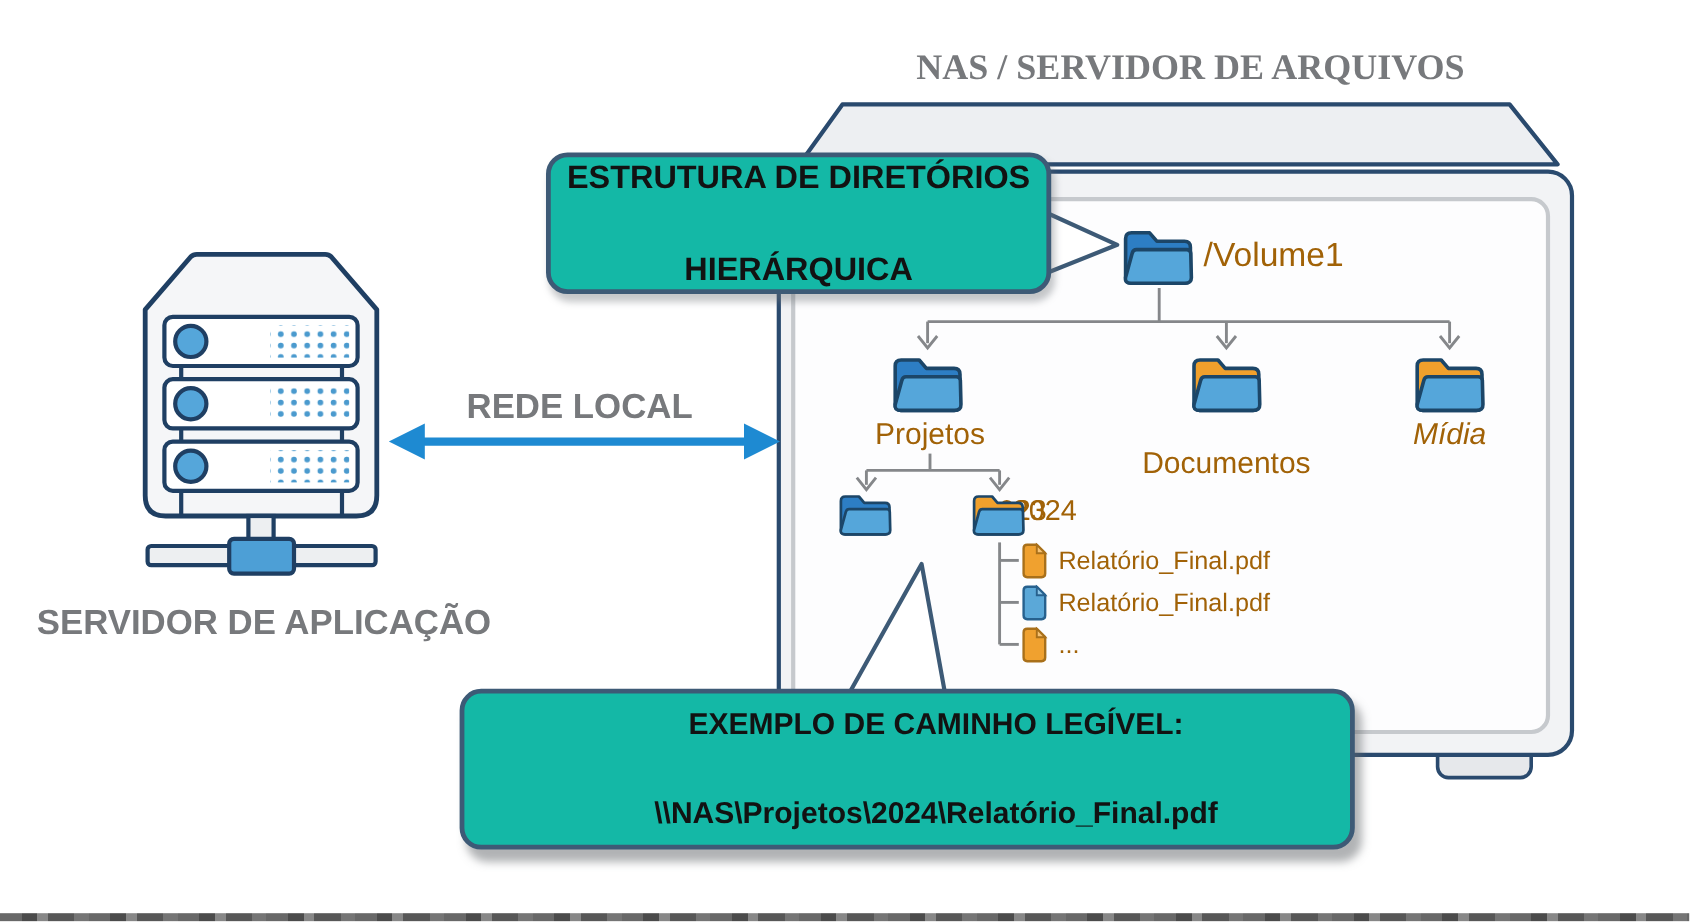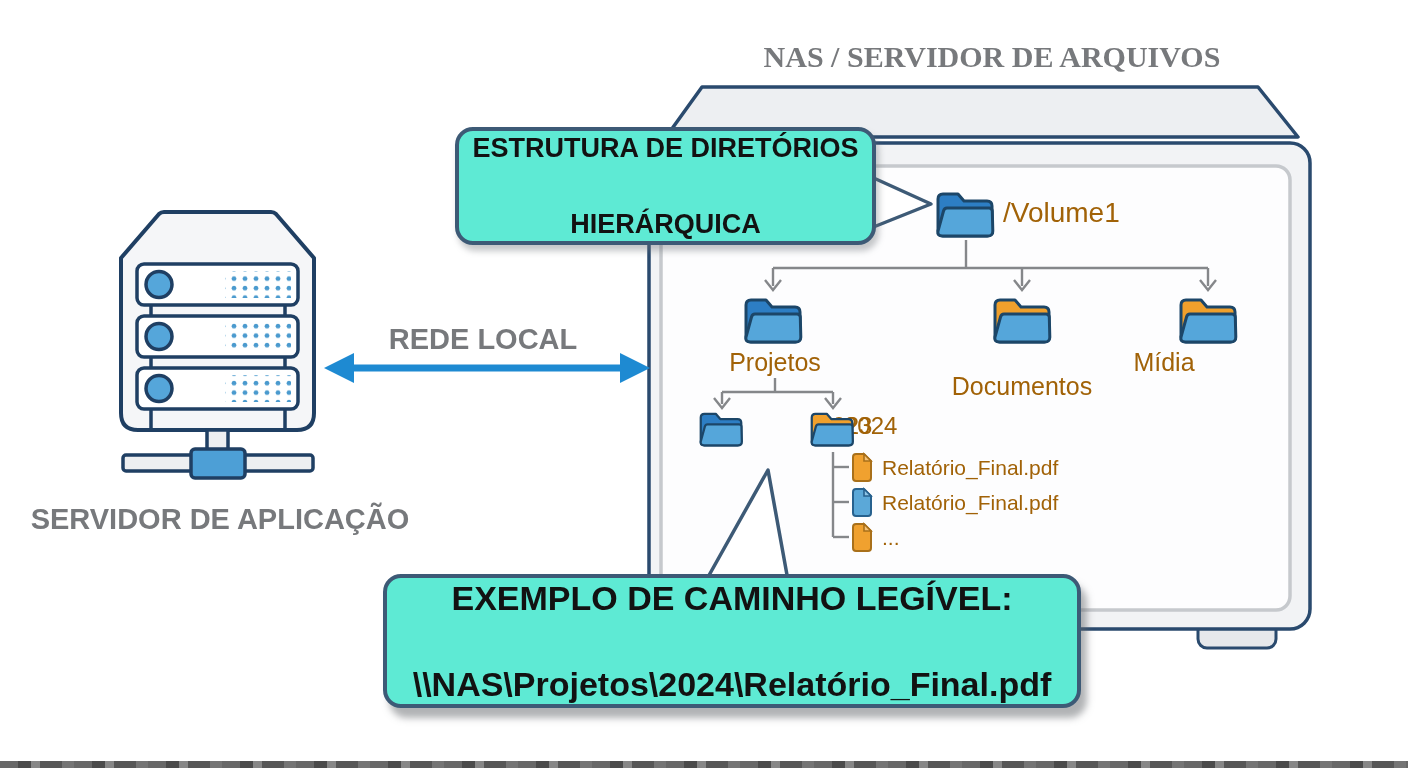--- a/index.html
+++ b/index.html
@@ -9,34 +9,34 @@
   }
   svg.bg{position:absolute;left:0;top:0;width:1408px;height:768px;}
   .gray-heading{
     position:absolute;color:#77797c;font-weight:700;text-align:center;
     letter-spacing:0px;white-space:nowrap;
   }
   .nas-title{left:692px;top:40px;width:600px;font-size:30px;font-family:Liberation Serif, serif;}
   .net-label{left:333px;top:323px;width:300px;font-size:29px;}
   .app-label{left:20px;top:503px;width:400px;font-size:29px;}
   .callout{
-    position:absolute;background:#5eead4;border:4px solid #3d5a76;border-radius:18px;
+    position:absolute;background:#14b8a6;border:4px solid #3d5a76;border-radius:18px;
     display:flex;flex-direction:column;align-items:center;justify-content:center;
     color:#121212;font-weight:700;text-align:center;z-index:5;gap:39px;
   }
   .callout-top{left:455px;top:127px;width:413px;height:110px;font-size:27px;line-height:1.35;
     box-shadow:3px 6px 6px rgba(110,115,120,.40);}
-  .callout-bottom{left:383px;top:574px;width:690px;height:126px;font-size:34px;line-height:1.38;
-    box-shadow:6px 10px 7px rgba(100,104,108,.50);}
+  .callout-bottom{left:383px;top:574px;width:690px;height:126px;font-size:25px;line-height:1.38;
+    box-shadow:6px 10px 7px rgba(100,104,108,.50);padding-left:48px;}
   .node-label{position:absolute;color:#a16207;white-space:nowrap;}
   .lbl-root{left:1003px;top:197px;font-size:28px;}
   .lbl-l1{top:348px;font-size:25px;text-align:center;width:160px;}
   .lbl-projetos{left:695px;}
   .lbl-documentos{left:942px;margin-top:24px;}
-  .lbl-midia{left:1084px;}
+  .lbl-midia{left:1128px;font-style:italic;}
   .lbl-l2{top:412px;font-size:24px;}
   .lbl-2023{left:783px;margin-left:36px;}
   .lbl-2024{left:844px;}
   .lbl-file{font-size:21px;left:882px;}
   .lbl-file1{top:456px;}
   .lbl-file2{top:491px;}
   .lbl-file3{top:526px;}
   .icon-abs{position:absolute;z-index:2;}
   .bottom-strip{
     position:absolute;left:0;top:761px;width:1408px;height:7px;opacity:.82;

